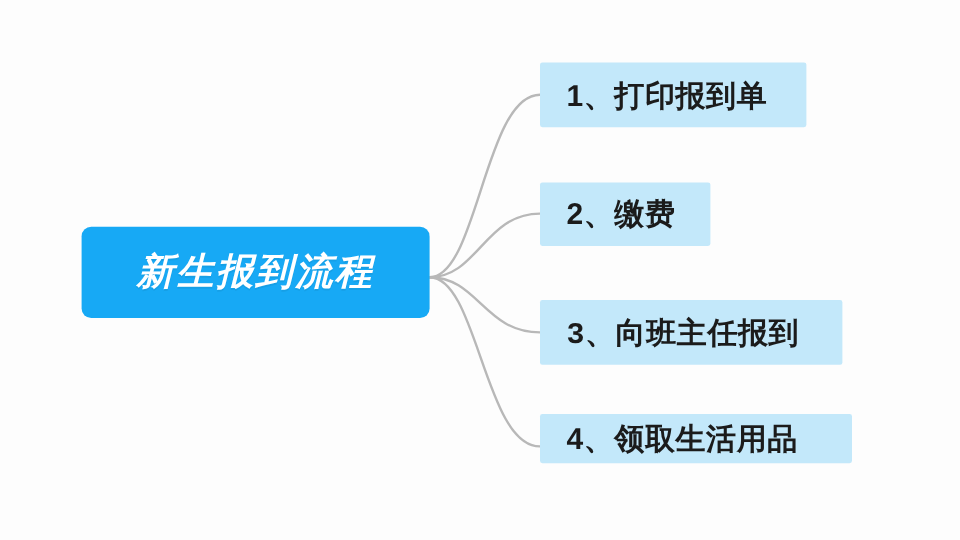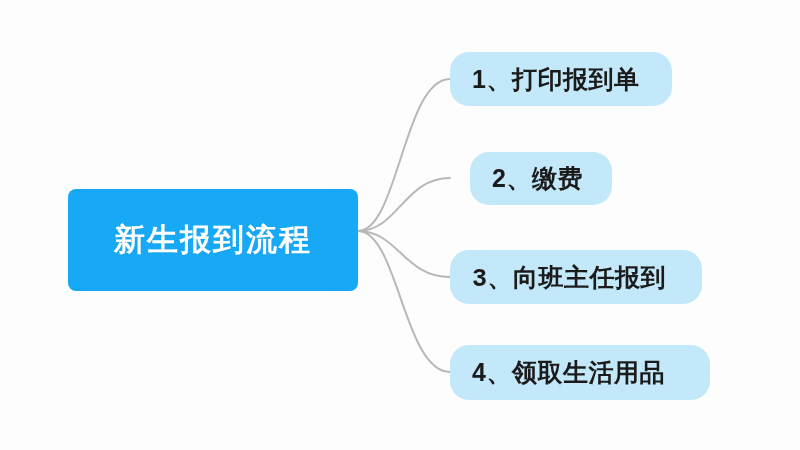--- a/index.html
+++ b/index.html
@@ -41,21 +41,21 @@
   .root-label {
     color: #ffffff;
     font-size: 31px;
     font-weight: bold;
     letter-spacing: 2px;
     white-space: nowrap;
     text-shadow: 0 1px 0 rgba(0,0,0,0.06);
   }
   .branch-node {
     background: #c3e8fa;
-    border-radius: 19px;
+    border-radius: 2px;
     justify-content: flex-start;
   }
   .branch-label {
     color: #1b1b1b;
     font-size: 25px;
     font-weight: bold;
     white-space: nowrap;
     padding-left: 22px;
     letter-spacing: 0.5px;
   }
@@ -65,33 +65,33 @@
 
 <div id="canvas">
 
   <svg id="connector-layer" viewBox="0 0 800 450" width="800" height="450" xmlns="http://www.w3.org/2000/svg">
     <path d="M 358 231 C 398 231 404 79 450 79" fill="none" stroke="#b8b8b8" stroke-width="2" stroke-linecap="round"></path>
     <path d="M 358 231 C 398 231 404 178 450 178" fill="none" stroke="#b8b8b8" stroke-width="2" stroke-linecap="round"></path>
     <path d="M 358 231 C 398 231 404 277 450 277" fill="none" stroke="#b8b8b8" stroke-width="2" stroke-linecap="round"></path>
     <path d="M 358 231 C 398 231 404 372 450 372" fill="none" stroke="#b8b8b8" stroke-width="2" stroke-linecap="round"></path>
   </svg>
 
-  <div class="node root-node" style="left:68px; top:189px; width:290px; height:102px;">
+  <div class="node root-node" style="left:68px; top:189px; width:290px; height:76px;font-style:italic;">
     <span class="root-label">新生报到流程</span>
   </div>
 
   <div class="node branch-node" style="left:450px; top:52px; width:222px; height:54px;">
     <span class="branch-label">1、打印报到单</span>
   </div>
 
-  <div class="node branch-node" style="left:450px; top:152px; width:142px; height:53px;margin-left:20px;">
+  <div class="node branch-node" style="left:450px; top:152px; width:142px; height:53px;">
     <span class="branch-label">2、缴费</span>
   </div>
 
   <div class="node branch-node" style="left:450px; top:250px; width:252px; height:54px;font-family:Liberation Mono, monospace;">
     <span class="branch-label">3、向班主任报到</span>
   </div>
 
-  <div class="node branch-node" style="left:450px; top:345px; width:260px; height:55px;">
+  <div class="node branch-node" style="left:450px; top:345px; width:260px; height:41px;">
     <span class="branch-label">4、领取生活用品</span>
   </div>
 
 </div>
 
 </body></html>

